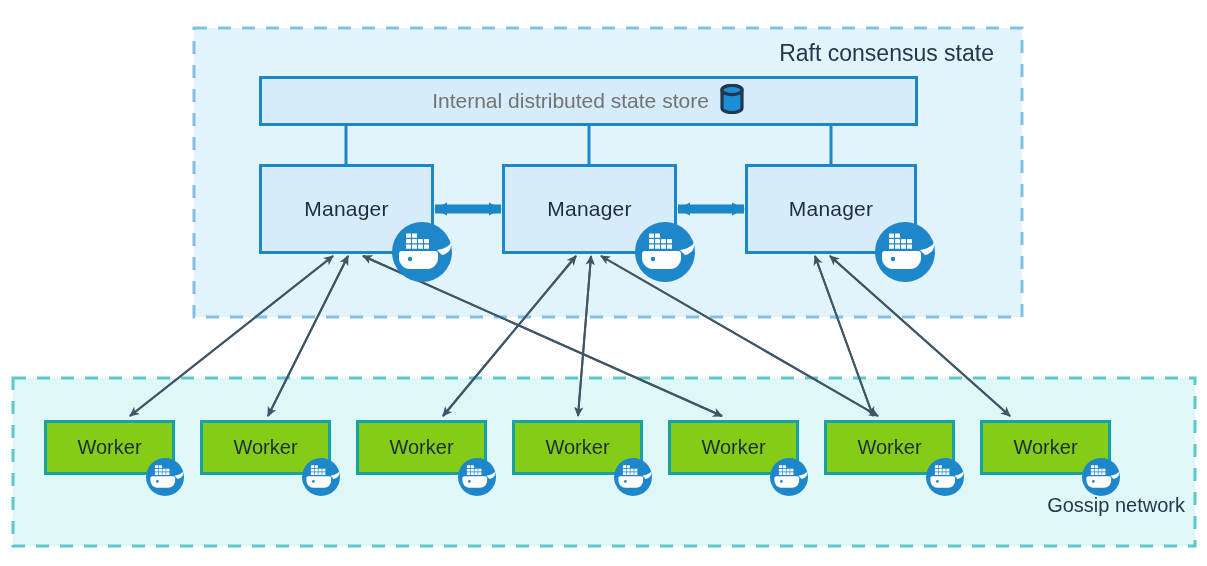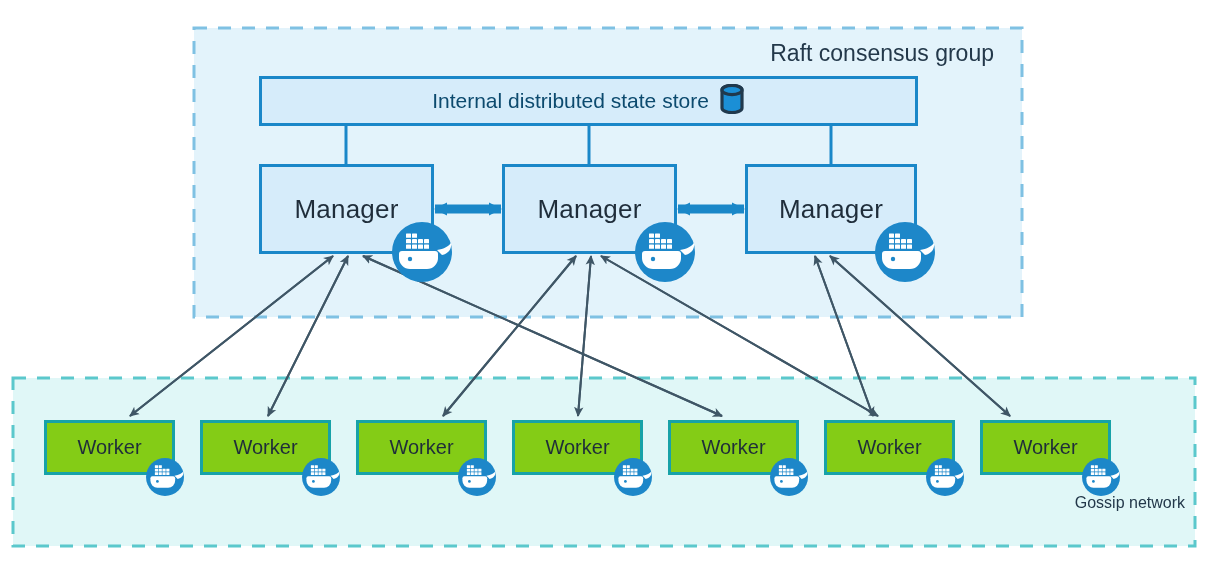--- a/index.html
+++ b/index.html
@@ -8,33 +8,33 @@
     background:#ffffff;
     font-family:"Liberation Sans", sans-serif;
     overflow:hidden;
     position:relative;
   }
   #stage{position:absolute;left:0;top:0;width:1207px;height:566px;}
   svg.layer{position:absolute;left:0;top:0;width:1207px;height:566px;}
   .node{position:absolute;box-sizing:border-box;display:flex;align-items:center;justify-content:center;}
   .manager{
     background:#d6ecfa;border:3px solid #1a87c8;
-    font-size:26px;color:#1f2d3a;letter-spacing:.2px;
+    font-size:21px;color:#1f2d3a;letter-spacing:.2px;
   }
   .worker{
     background:#84cc16;border:3px solid #17a2a8;
     font-size:20px;color:#1f2d3a;
   }
   .statestore{
     background:#d6ecfa;border:3px solid #1a87c8;
-    font-size:21px;color:#0c4a6e;gap:10px;
+    font-size:21px;color:#737373;gap:10px;
   }
   .grp-label{position:absolute;color:#23384a;white-space:nowrap;}
   .raft-label{font-size:23px;}
-  .gossip-label{font-size:16px;}
+  .gossip-label{font-size:20px;}
   .cyl{display:inline-block;vertical-align:middle;}
 </style>
 </head>
 <body>
 
 <div id="stage">
 
   <svg class="layer">
     <g id="groups-g">
         <rect x="194" y="28" width="828" height="289" fill="#e3f3fb" stroke="#7fc1e3" stroke-width="3" stroke-dasharray="13 11"></rect>
@@ -305,15 +305,15 @@
             <rect x="-10" y="-13" width="5" height="4.3" fill="#ffffff" rx="0.4"></rect>
             <rect x="-4" y="-13" width="5" height="4.3" fill="#ffffff" rx="0.4"></rect>
             <rect x="2" y="-13" width="5" height="4.3" fill="#ffffff" rx="0.4"></rect>
             <rect x="-16" y="-18.5" width="5" height="4.3" fill="#ffffff" rx="0.4"></rect>
             <rect x="-10" y="-18.5" width="5" height="4.3" fill="#ffffff" rx="0.4"></rect>
           </g>
         </g>
       </g>
   </svg>
 
-  <div class="grp-label raft-label" style="right:213px;top:40px;">Raft consensus group</div>
+  <div class="grp-label raft-label" style="right:213px;top:40px;">Raft consensus state</div>
   <div class="grp-label gossip-label" style="right:22px;top:494px;">Gossip network</div>
 </div>
 
 </body></html>

